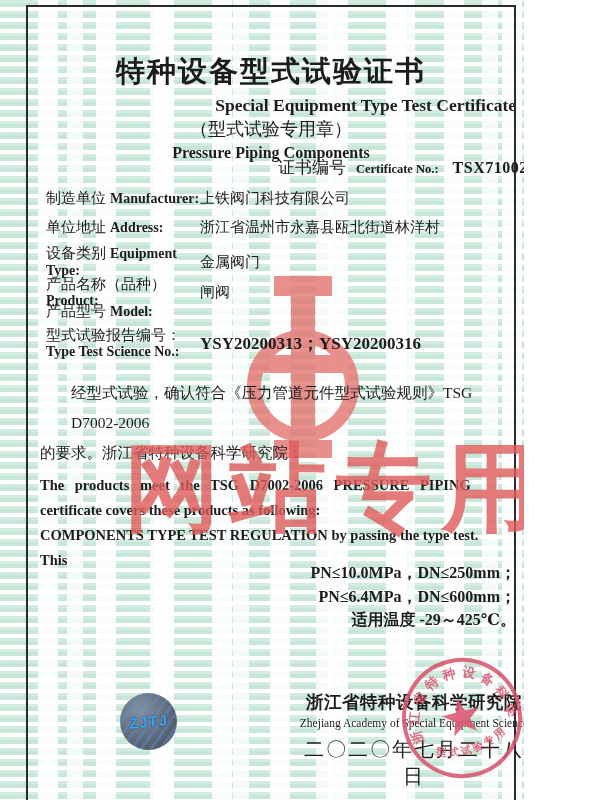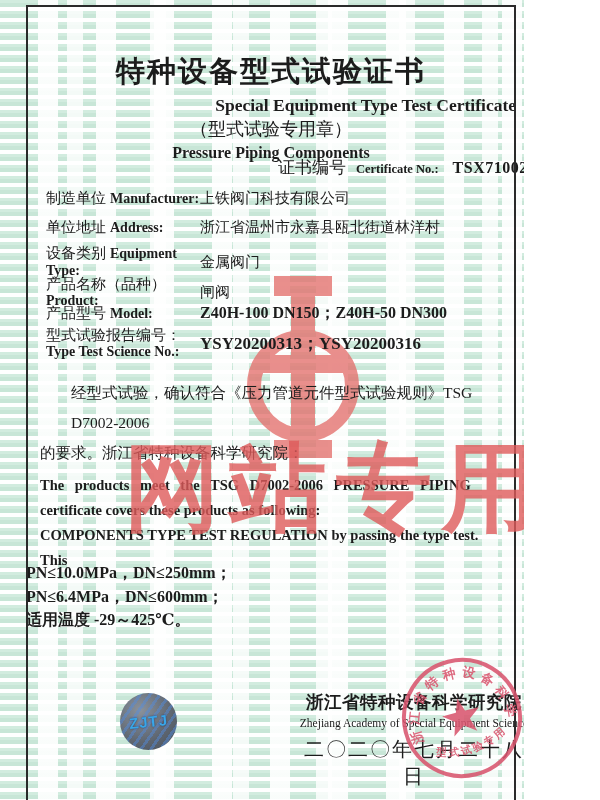--- a/index.html
+++ b/index.html
@@ -37,21 +37,21 @@
   .val{font-size:15px;}
   .val.bold{font-weight:bold; font-size:16px;}
   .r0{top:189px}.r1{top:218px}.r2{top:245px}.r3{top:276px}.r4{top:303px}.r5{top:327px}
 
   .body-text{position:absolute; left:40px; right:20px; top:378px;}
   .body-cn{font-size:15.5px; line-height:30px;}
   .body-cn .indent{padding-left:31px;}
   .body-en{font-size:14.5px; font-weight:bold; line-height:25px; margin-top:5px;}
   .body-en .sp{word-spacing:7px;}
 
-  .specs{position:absolute; left:26px; right:8px; top:561px; text-align:left;
+  .specs{position:absolute; left:26px; right:8px; top:561px; text-align:right;
          font-size:16px; font-weight:bold; line-height:23.5px;}
 
   .watermark{
     position:absolute; left:124px; top:438px; z-index:6; white-space:nowrap;
     font-family:"Liberation Sans","DejaVu Sans",sans-serif;
     font-size:96px; font-weight:bold; letter-spacing:10px; line-height:100px;
     color:rgba(222,90,90,.8); pointer-events:none;
   }
 
   .emblem{position:absolute; left:222px; top:268px; z-index:1;}
@@ -121,21 +121,20 @@
     <div class="row r3">
       <span class="lab"><span class="cn">产品名称（品种）</span> <span class="en">Product:</span></span>
       <span class="val">闸阀</span>
     </div>
     <div class="row r2">
       <span class="lab"><span class="cn">设备类别</span> <span class="en">Equipment Type:</span></span>
       <span class="val">金属阀门</span>
     </div>
     <div class="row r4">
       <span class="lab"><span class="cn">产品型号</span> <span class="en">Model:</span></span>
-      <span class="val bold">Z40H-100 DN150；Z40H-50 DN300</span>
     </div>
     <div class="row r5">
       <span class="lab"><span class="cn">型式试验报告编号：</span><br><span class="en">Type Test Science No.:</span></span>
       <span class="val bold" style="font-size:17px">YSY20200313；YSY20200316</span>
     </div>
 
     <div class="body-text">
       <div class="body-cn">
         <div class="indent">经型式试验，确认符合《压力管道元件型式试验规则》TSG D7002-2006</div>
         <div>的要求。浙江省特种设备科学研究院：</div>

